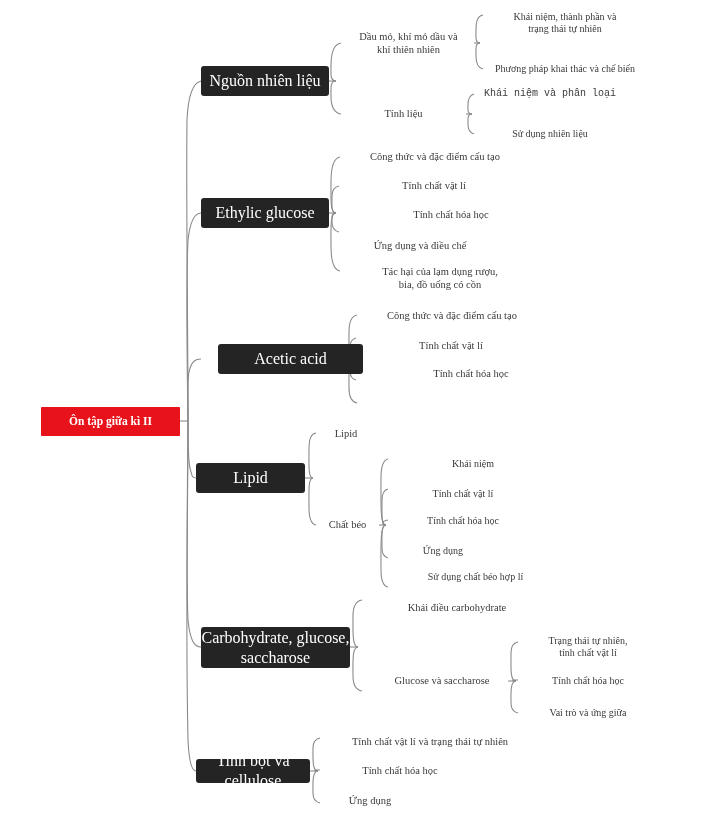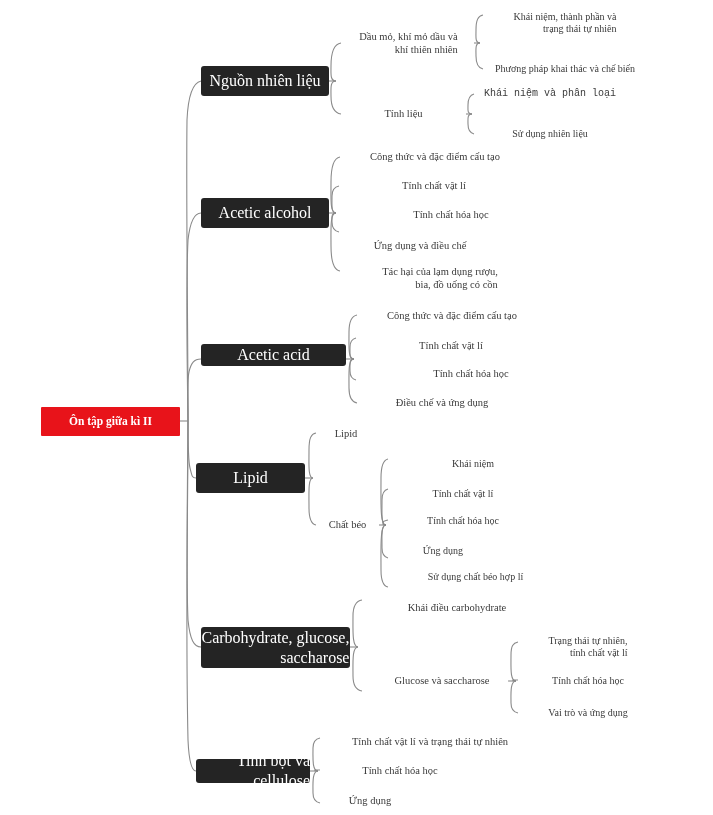--- a/index.html
+++ b/index.html
@@ -22,21 +22,21 @@
     width: 713px;
     height: 815px;
     pointer-events: none;
   }
   .node {
     position: absolute;
     box-sizing: border-box;
     display: flex;
     align-items: center;
     justify-content: center;
-    text-align: right;
+    text-align: center;
     line-height: 1.25;
     white-space: pre-line;
   }
   .node.root {
     background: #E8131A;
     color: #ffffff;
     font-size: 11.5px;
     font-weight: bold;
     border-radius: 1px;
   }
@@ -131,35 +131,34 @@
 khí thiên nhiên</div>
   <div class="node leaf" style="left:341px; top:106px; width:125px; height:16px;">Tính liệu</div>
 
   <div class="node leaf lvl3" style="left:483px; top:8px; width:164px; height:30px;">Khái niệm, thành phần và
 trạng thái tự nhiên</div>
   <div class="node leaf lvl3" style="left:483px; top:61px; width:164px; height:16px;">Phương pháp khai thác và chế biến</div>
 
   <div class="node leaf lvl3" style="left:474px; top:86px; width:152px; height:16px;font-family:Liberation Mono, monospace;">Khái niệm và phân loại</div>
   <div class="node leaf lvl3" style="left:474px; top:126px; width:152px; height:16px;">Sử dụng nhiên liệu</div>
 
-  <div class="node branch" style="left:201px; top:198px; width:128px; height:30px;">Acetic alcohol</div>
+  <div class="node branch" style="left:201px; top:198px; width:128px; height:30px;">Ethylic glucose</div>
 
   <div class="node leaf" style="left:340px; top:149px; width:190px; height:16px;">Công thức và đặc điểm cấu tạo</div>
   <div class="node leaf" style="left:339px; top:178px; width:190px; height:16px;">Tính chất vật lí</div>
   <div class="node leaf" style="left:356px; top:207px; width:190px; height:16px;">Tính chất hóa học</div>
   <div class="node leaf" style="left:340px; top:238px; width:160px; height:16px;">Ứng dụng và điều chế</div>
   <div class="node leaf" style="left:350px; top:262px; width:180px; height:32px;">Tác hại của lạm dụng rượu,
 bia, đồ uống có cồn</div>
 
-  <div class="node branch" style="left:201px; top:344px; width:145px; height:22px;">Acetic acid</div>
+  <div class="node branch" style="left:218px; top:344px; width:145px; height:30px;">Acetic acid</div>
 
   <div class="node leaf" style="left:357px; top:308px; width:190px; height:16px;">Công thức và đặc điểm cấu tạo</div>
   <div class="node leaf" style="left:356px; top:338px; width:190px; height:16px;">Tính chất vật lí</div>
   <div class="node leaf" style="left:376px; top:366px; width:190px; height:16px;">Tính chất hóa học</div>
-  <div class="node leaf" style="left:357px; top:395px; width:170px; height:16px;">Điều chế và ứng dụng</div>
 
   <div class="node branch" style="left:196px; top:463px; width:109px; height:30px;">Lipid</div>
 
   <div class="node leaf" style="left:316px; top:426px; width:60px; height:16px;">Lipid</div>
   <div class="node leaf" style="left:316px; top:517px; width:63px; height:16px;">Chất béo</div>
 
   <div class="node leaf lvl3" style="left:388px; top:456px; width:170px; height:16px;">Khái niệm</div>
   <div class="node leaf lvl3" style="left:388px; top:486px; width:150px; height:16px;">Tính chất vật lí</div>
   <div class="node leaf lvl3" style="left:388px; top:513px; width:150px; height:16px;">Tính chất hóa học</div>
   <div class="node leaf lvl3" style="left:388px; top:543px; width:110px; height:16px;">Ứng dụng</div>
@@ -167,21 +166,21 @@
 
   <div class="node branch" style="left:201px; top:627px; width:149px; height:41px;">Carbohydrate, glucose,
 saccharose</div>
 
   <div class="node leaf" style="left:362px; top:600px; width:190px; height:16px;">Khái điều carbohydrate</div>
   <div class="node leaf" style="left:362px; top:673px; width:160px; height:16px;">Glucose và saccharose</div>
 
   <div class="node leaf lvl3" style="left:518px; top:632px; width:140px; height:30px;">Trạng thái tự nhiên,
 tính chất vật lí</div>
   <div class="node leaf lvl3" style="left:518px; top:673px; width:140px; height:16px;">Tính chất hóa học</div>
-  <div class="node leaf lvl3" style="left:518px; top:705px; width:140px; height:16px;">Vai trò và ứng dụng</div>
+  <div class="node leaf lvl3" style="left:518px; top:705px; width:140px; height:16px;">Vai trò và ứng giữa</div>
 
   <div class="node branch" style="left:196px; top:759px; width:114px; height:24px;">Tinh bột và cellulose</div>
 
   <div class="node leaf" style="left:320px; top:734px; width:220px; height:16px;">Tính chất vật lí và trạng thái tự nhiên</div>
   <div class="node leaf" style="left:320px; top:763px; width:160px; height:16px;">Tính chất hóa học</div>
   <div class="node leaf" style="left:320px; top:793px; width:100px; height:16px;">Ứng dụng</div>
 
 </div>
 
 </body></html>

